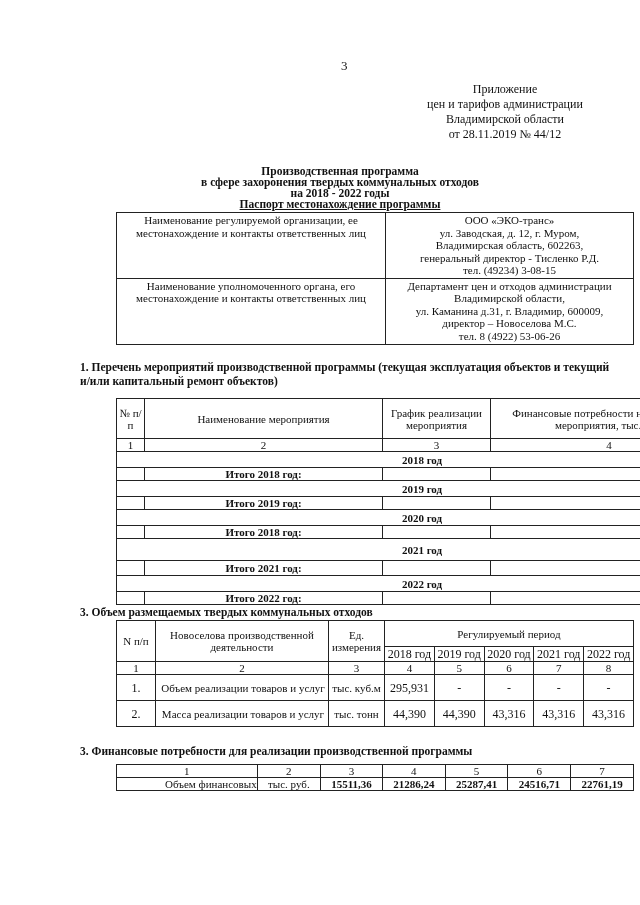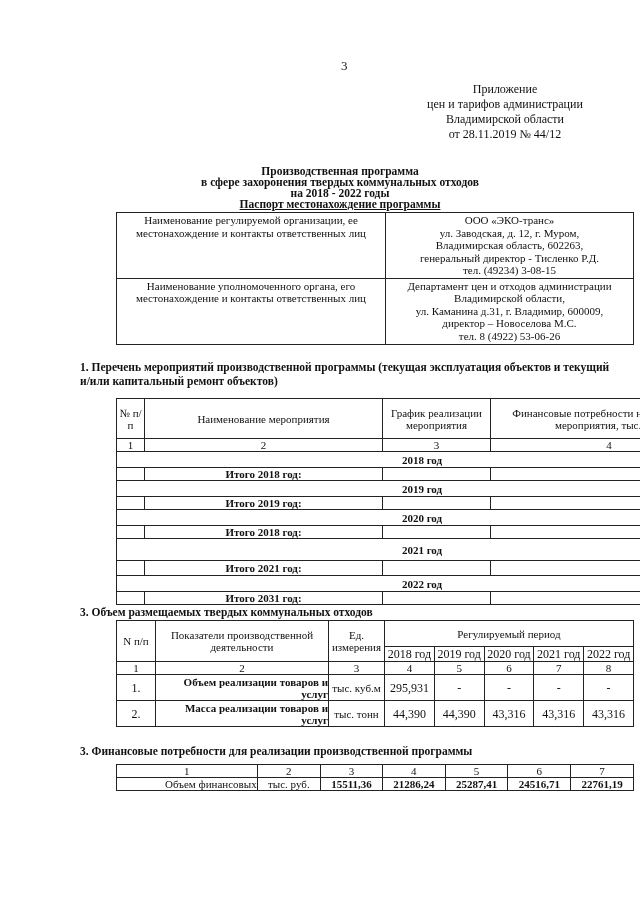--- a/index.html
+++ b/index.html
@@ -14,21 +14,21 @@
   td, th { border: 1px solid #222; padding: 0; font-weight: normal; }
   .t-passport { left: 84px; top: 212px; width: 518px; font-size: 11px; }
   .t-passport td { text-align: center; vertical-align: top; line-height: 12.5px; padding: 1px 3px; }
   .section-title { left: 80px; width: 530px; text-align: left; font-weight: bold; font-size: 11.5px; line-height: 14px; }
   .t-events { left: 84px; top: 398px; width: 612px; font-size: 11px; }
   .t-events td { text-align: center; line-height: 12px; }
   .t-events .bold { font-weight: bold; }
   .t-events .left { text-align: center; }
   .t-volume { left: 84px; top: 620px; width: 518px; font-size: 11px; }
   .t-volume td { text-align: center; line-height: 12px; }
-  .t-volume td.left { text-align: right; padding-left: 2px; font-weight: bold; }
+  .t-volume td.left { text-align: center; padding-left: 2px; }
   .t-volume td.num { font-size: 12px; }
   .t-fin { left: 84px; top: 764px; width: 518px; font-size: 11px; }
   .t-fin td { text-align: center; line-height: 12px; }
   .t-fin .bold { font-weight: bold; }
   .t-fin td.left { text-align: right; padding-left: 2px; }
 </style>
 </head>
 <body>
 
 <div class="abs page-num">3</div>
@@ -122,34 +122,34 @@
         <td></td>
         <td class="left bold">Итого 2021 год:</td>
         <td></td>
         <td></td>
       </tr>
   <tr style="height:16px;">
         <td colspan="4" class="bold">2022 год</td>
       </tr>
   <tr style="height:13px;">
         <td></td>
-        <td class="left bold">Итого 2031 год:</td>
+        <td class="left bold">Итого 2022 год:</td>
         <td></td>
         <td></td>
       </tr>
 </tbody>
   </table>
 
 <div class="abs section-title" style="top:605px;">3. Объем размещаемых твердых коммунальных отходов</div>
 
 <table class="abs t-volume">
   <tbody>
       <tr style="height:26px;">
     <td rowspan="2" style="width:38px;">N п/п</td>
-    <td rowspan="2" style="width:172px;">Показатели производственной деятельности</td>
+    <td rowspan="2" style="width:172px;">Новоселова производственной деятельности</td>
     <td rowspan="2" style="width:55px;">Ед. измерения</td>
     <td colspan="5">Регулируемый период</td>
   </tr>
   <tr style="height:15px;">
     <td class="num">2018 год</td>
     <td class="num">2019 год</td>
     <td class="num">2020 год</td>
     <td class="num">2021 год</td>
     <td class="num">2022 год</td>
   </tr>

